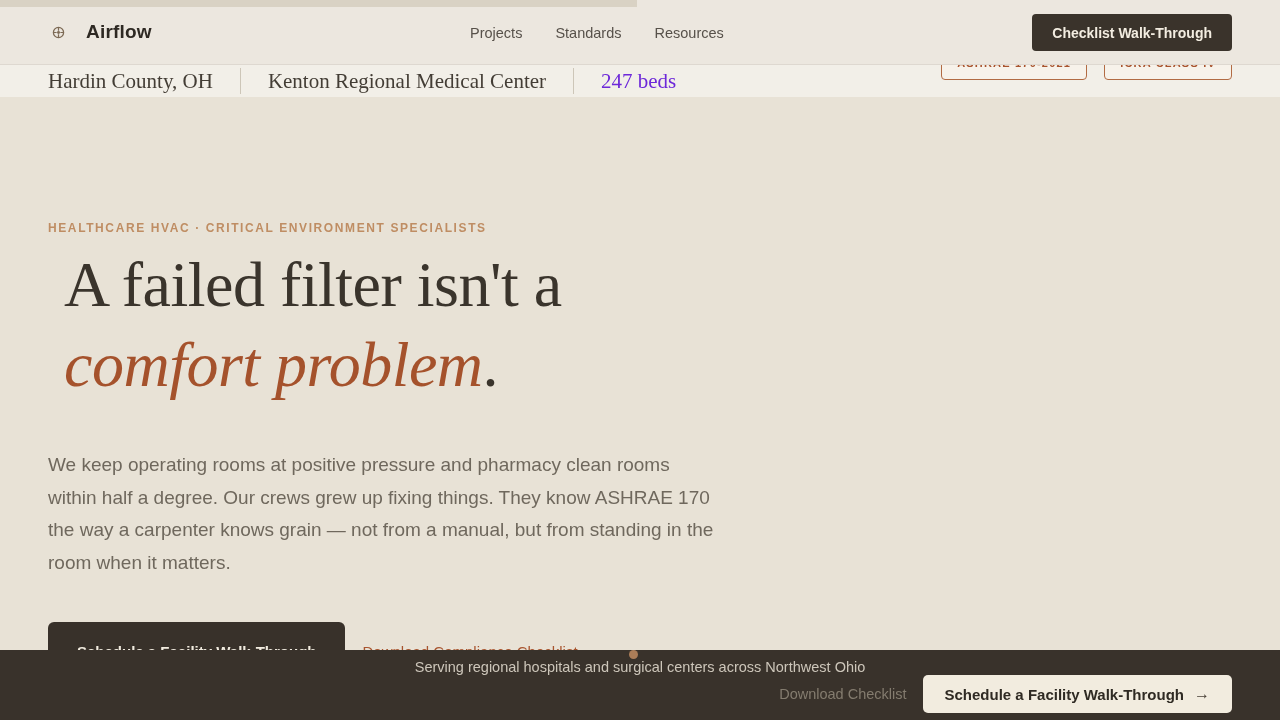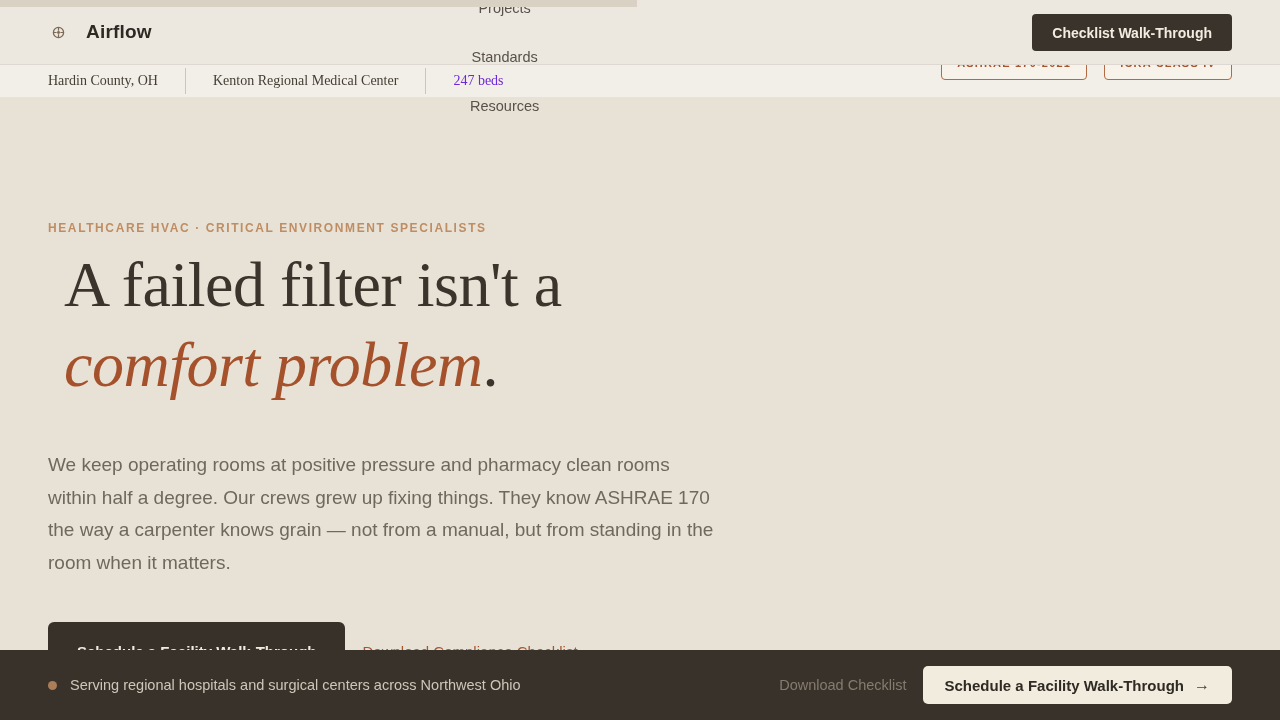--- a/index.html
+++ b/index.html
@@ -27,21 +27,21 @@
   .brand-icon {
     width: 21px; height: 21px; border-radius: 4px;
     border: 1.5px solid #7d6а55;
     border-color: #7d6a55;
     display: flex; align-items: center; justify-content: center;
     color: #7d6a55;
   }
   .brand-name { font-size: 19px; font-weight: bold; color: #2e2923; letter-spacing: 0.2px; }
   .nav-links {
     position: absolute; left: 470px; top: 0; height: 65px;
-    display: flex; align-items: center; gap: 33px; flex-direction: column;
+    display: flex; align-items: center; gap: 33px;
   }
   .nav-link { font-size: 14.5px; color: #57514a; cursor: pointer; }
   .nav-cta {
     position: absolute; right: 48px; top: 14px;
     height: 37px; padding: 0 20px;
     background: #3a332b; color: #f3ede1;
     border: none; border-radius: 4px;
     font-family: "Liberation Sans", sans-serif;
     font-size: 14px; font-weight: bold;
     display: flex; align-items: center;
@@ -52,21 +52,21 @@
   .facility-strip {
     position: absolute; top: 65px; left: 0; width: 1280px; height: 32px;
     background: #f2efe8;
     overflow: hidden;
     z-index: 30;
   }
   .facility-row {
     position: absolute; left: 48px; top: 0; height: 32px;
     display: flex; align-items: center; gap: 27px;
     font-family: "Liberation Serif", serif;
-    font-size: 14px;
+    font-size: 21px;
   }
   .facility-loc, .facility-name { color: #433d35; }
   .facility-beds { color: #6d28d9; text-align: center; }
   .v-divider { width: 1px; height: 26px; background: #cdc6b8; }
   .badge-row {
     position: absolute; right: 48px; top: -19px;
     display: flex; gap: 17px;
   }
   .badge {
     border: 1px solid #b26b43; border-radius: 4px;
@@ -115,20 +115,21 @@
     cursor: pointer; white-space: nowrap;
   }
 
   
   .bottom-bar {
     position: absolute; left: 0; top: 650px; width: 1280px; height: 70px;
     background: #39322b;
     display: flex; align-items: center;
     padding: 0 48px;
     z-index: 45;
+    flex-direction: column;
   }
   .status-dot { width: 9px; height: 9px; border-radius: 50%; background: #ab7d58; margin-right: 13px; flex: none; }
   .status-text { font-size: 14.5px; color: #cdc6ba; }
   .bottom-right { margin-left: auto; display: flex; align-items: center; gap: 16px; }
   .bottom-link { font-size: 14.5px; color: #847c6f; cursor: pointer; }
   .bottom-cta {
     height: 38px; padding: 0 22px;
     background: #f2ecdf; color: #2f2a23;
     border: none; border-radius: 5px;
     font-family: "Liberation Sans", sans-serif;

